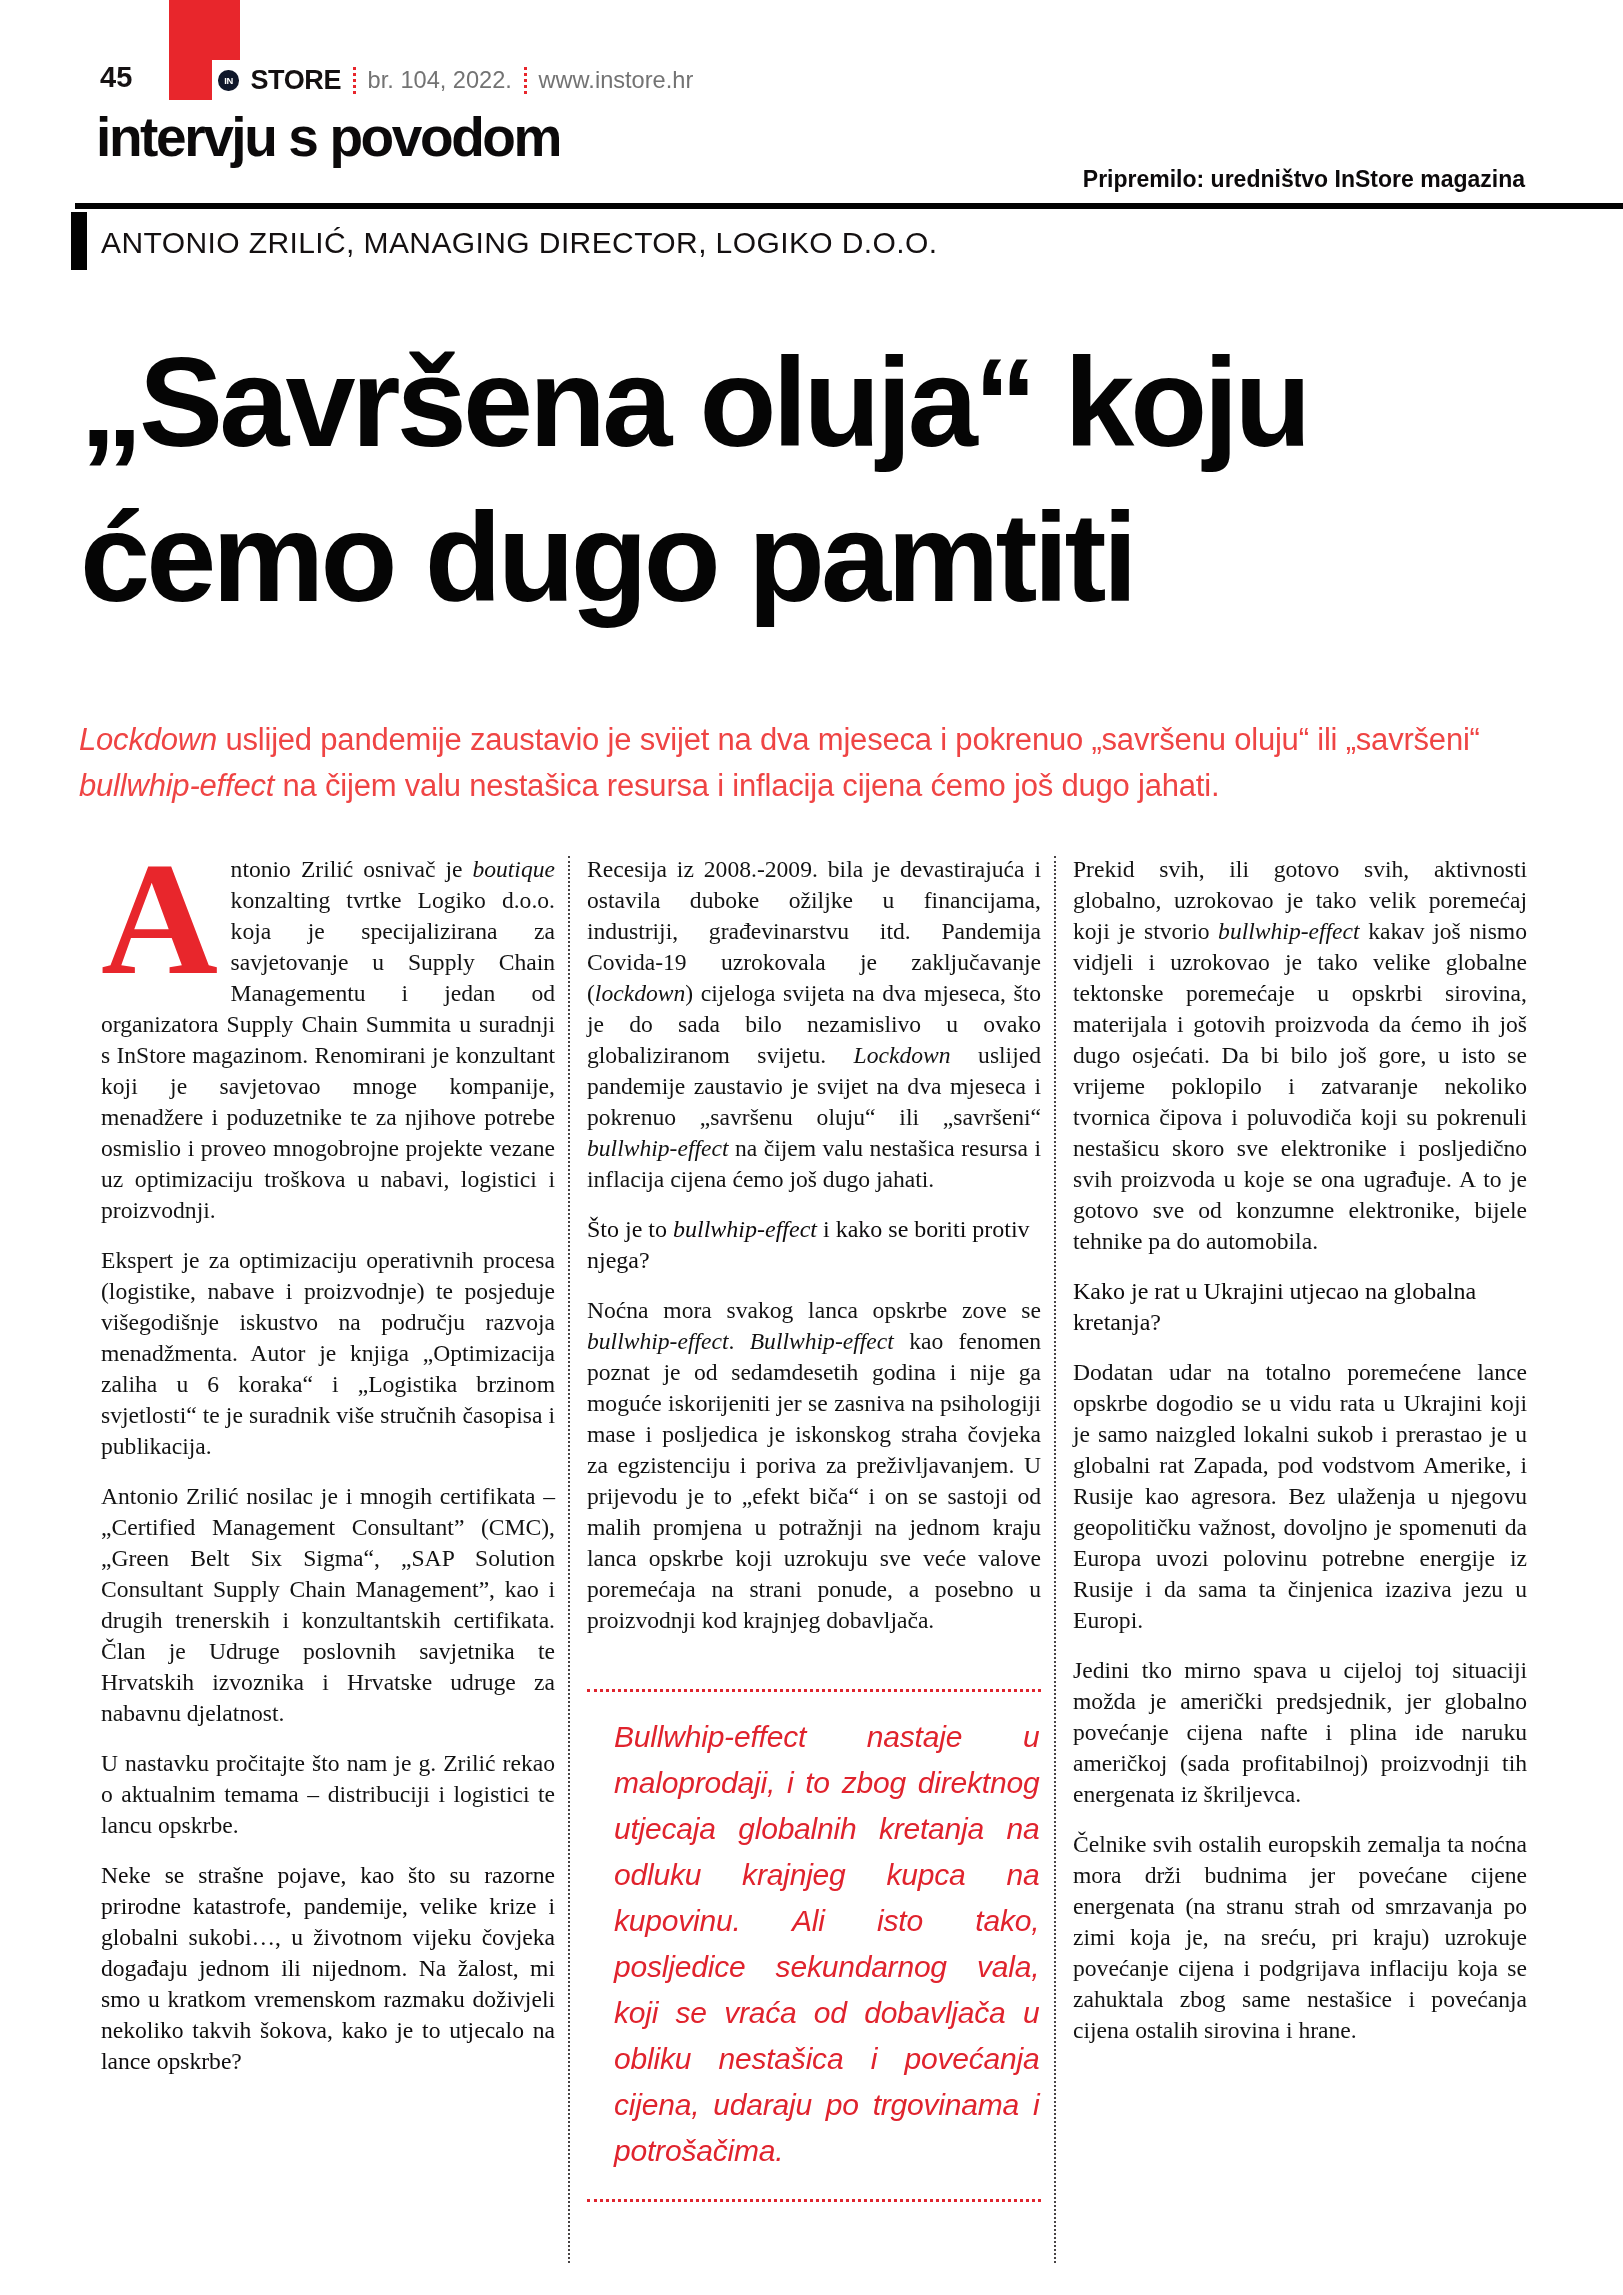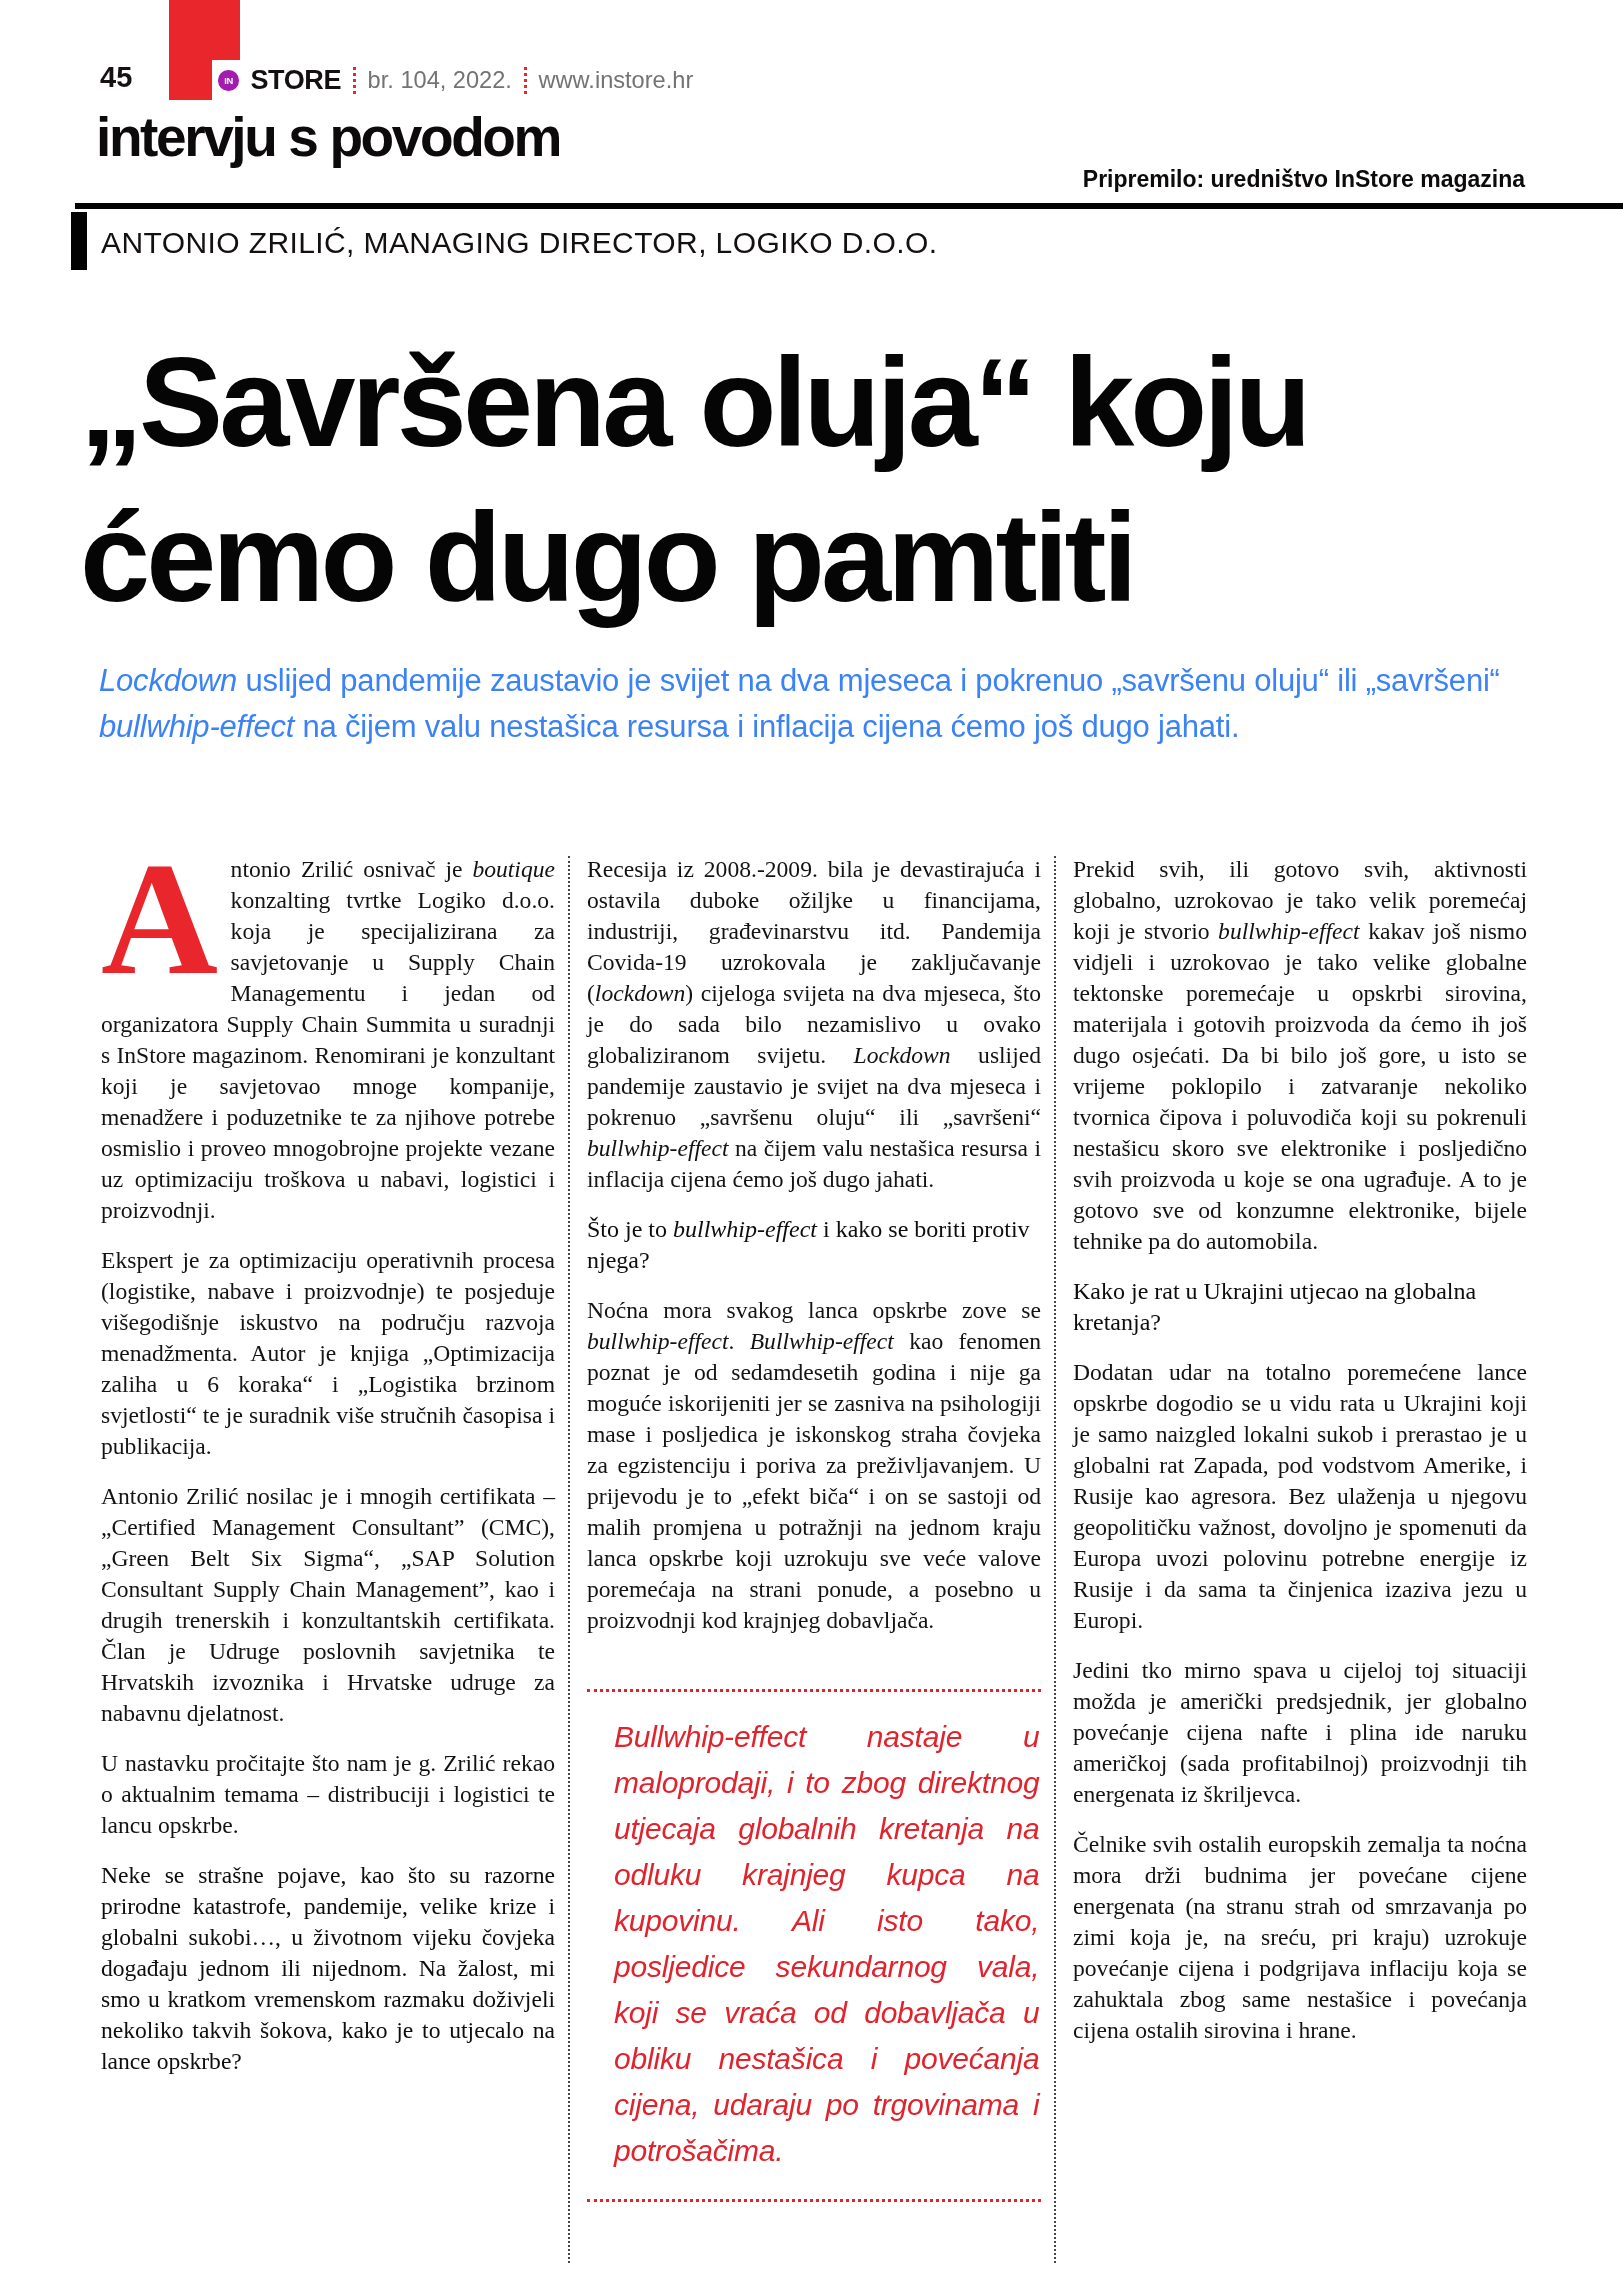--- a/index.html
+++ b/index.html
@@ -12,21 +12,21 @@
   .pagenum {
     position:absolute; left:100px; top:63px;
     font:900 29px/1 "Liberation Sans", sans-serif; color:#161213;
   }
   .red-block { position:absolute; left:169px; top:0; width:71px; height:100px; }
   .masthead {
     position:absolute; left:212px; top:60px; height:41px;
     background:#fff; display:flex; align-items:center; gap:11.8px; padding-left:6.3px;
   }
   .logo-circle {
-    width:20.4px; height:20.4px; border-radius:50%; background:#a21caf; flex:0 0 auto;
+    width:20.4px; height:20.4px; border-radius:50%; background:#0f172a; flex:0 0 auto;
     display:flex; align-items:center; justify-content:center;
     font:700 9.4px/1 "Liberation Sans", sans-serif; color:#fff; letter-spacing:-0.4px;
   }
   .logo-store { font:900 27px/1 "Liberation Sans", sans-serif; color:#141011; letter-spacing:-0.4px; }
   .m-sep { width:0; height:27px; border-left:3.1px dotted #e8262c; }
   .m-text { font:400 23.6px/1 "Liberation Sans", sans-serif; color:#737373; letter-spacing:0; }
   
   .section-title {
     position:absolute; left:96px; top:110px;
     font:800 55px/1 "Liberation Sans", sans-serif; color:#0c0a0b; letter-spacing:-2.4px;
@@ -40,22 +40,22 @@
   .kicker {
     position:absolute; left:101px; top:228px;
     font:400 30px/1 "Liberation Sans", sans-serif; color:#141011; letter-spacing:0.4px;
   }
   
   .headline {
     position:absolute; left:80px; top:325px; width:1500px;
     font:900 126px/155px "Liberation Sans", sans-serif; color:#050505; letter-spacing:-3.9px;
   }
   .lead {
-    position:absolute; left:79px; top:658px; width:1489px;
-    font:400 31px/46px "Liberation Sans", sans-serif; color:#3b82f6; letter-spacing:-0.2px;margin-left:20px;
+    position:absolute; left:79px; top:717px; width:1489px;
+    font:400 31px/46px "Liberation Sans", sans-serif; color:#ef4444; letter-spacing:-0.2px;
   }
   
   .columns {
     position:absolute; left:101px; top:854px; width:1426px; height:1441px;
     display:grid; grid-template-columns:454px 454px 454px; column-gap:32px; overflow:hidden;
   }
   .col { min-width:0; }
   .v-divider { position:absolute; top:856px; height:1407px; width:0; border-left:2.4px dotted #474344; }
   .body-p {
     margin:0 0 19px; font-size:23.6px; line-height:31px; text-align:justify; color:#131313;

